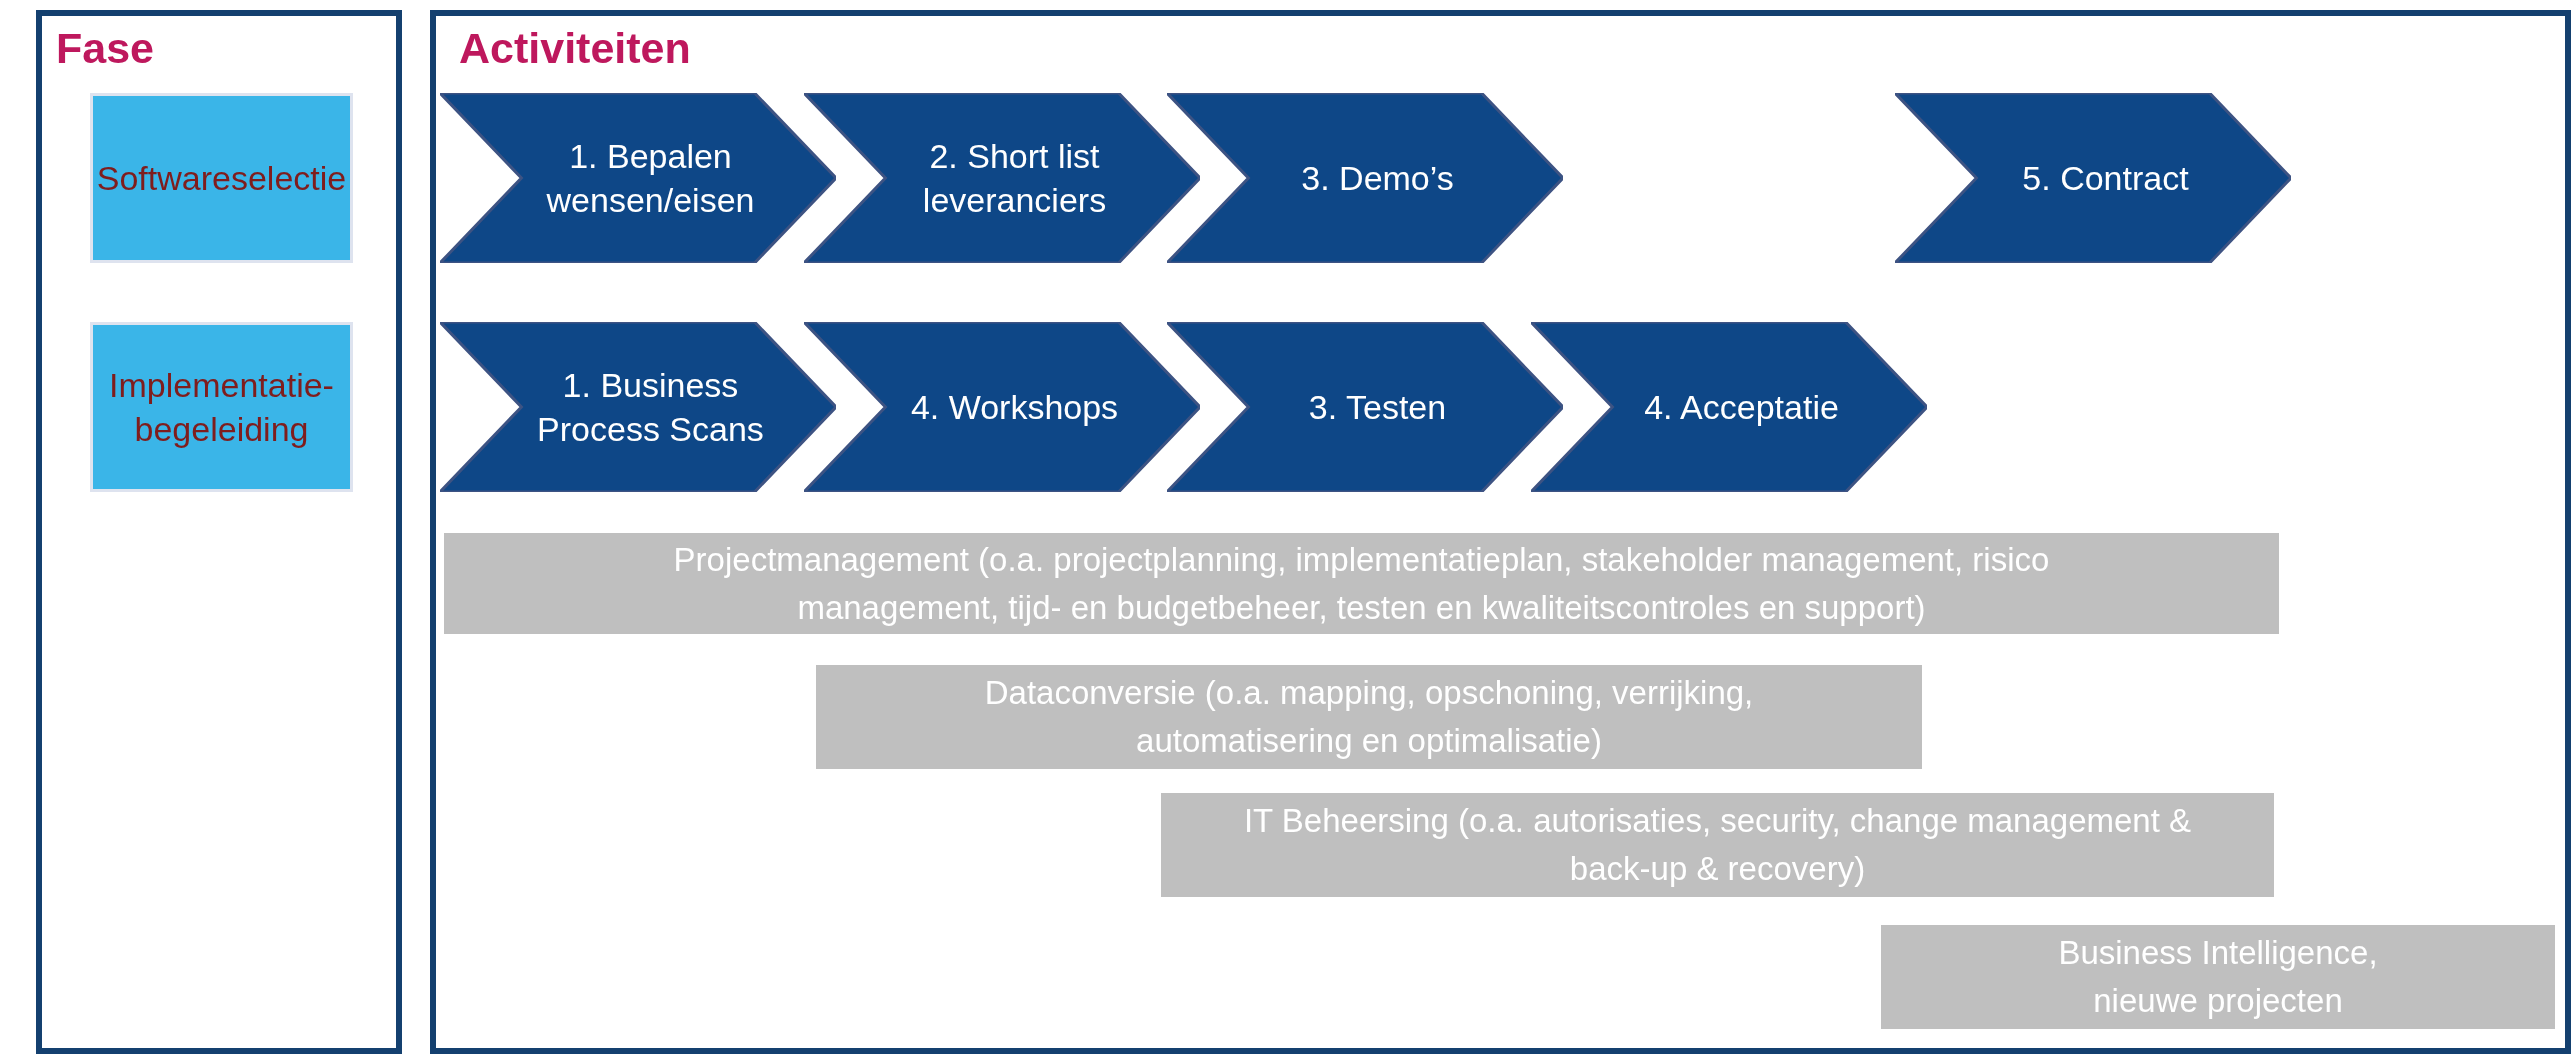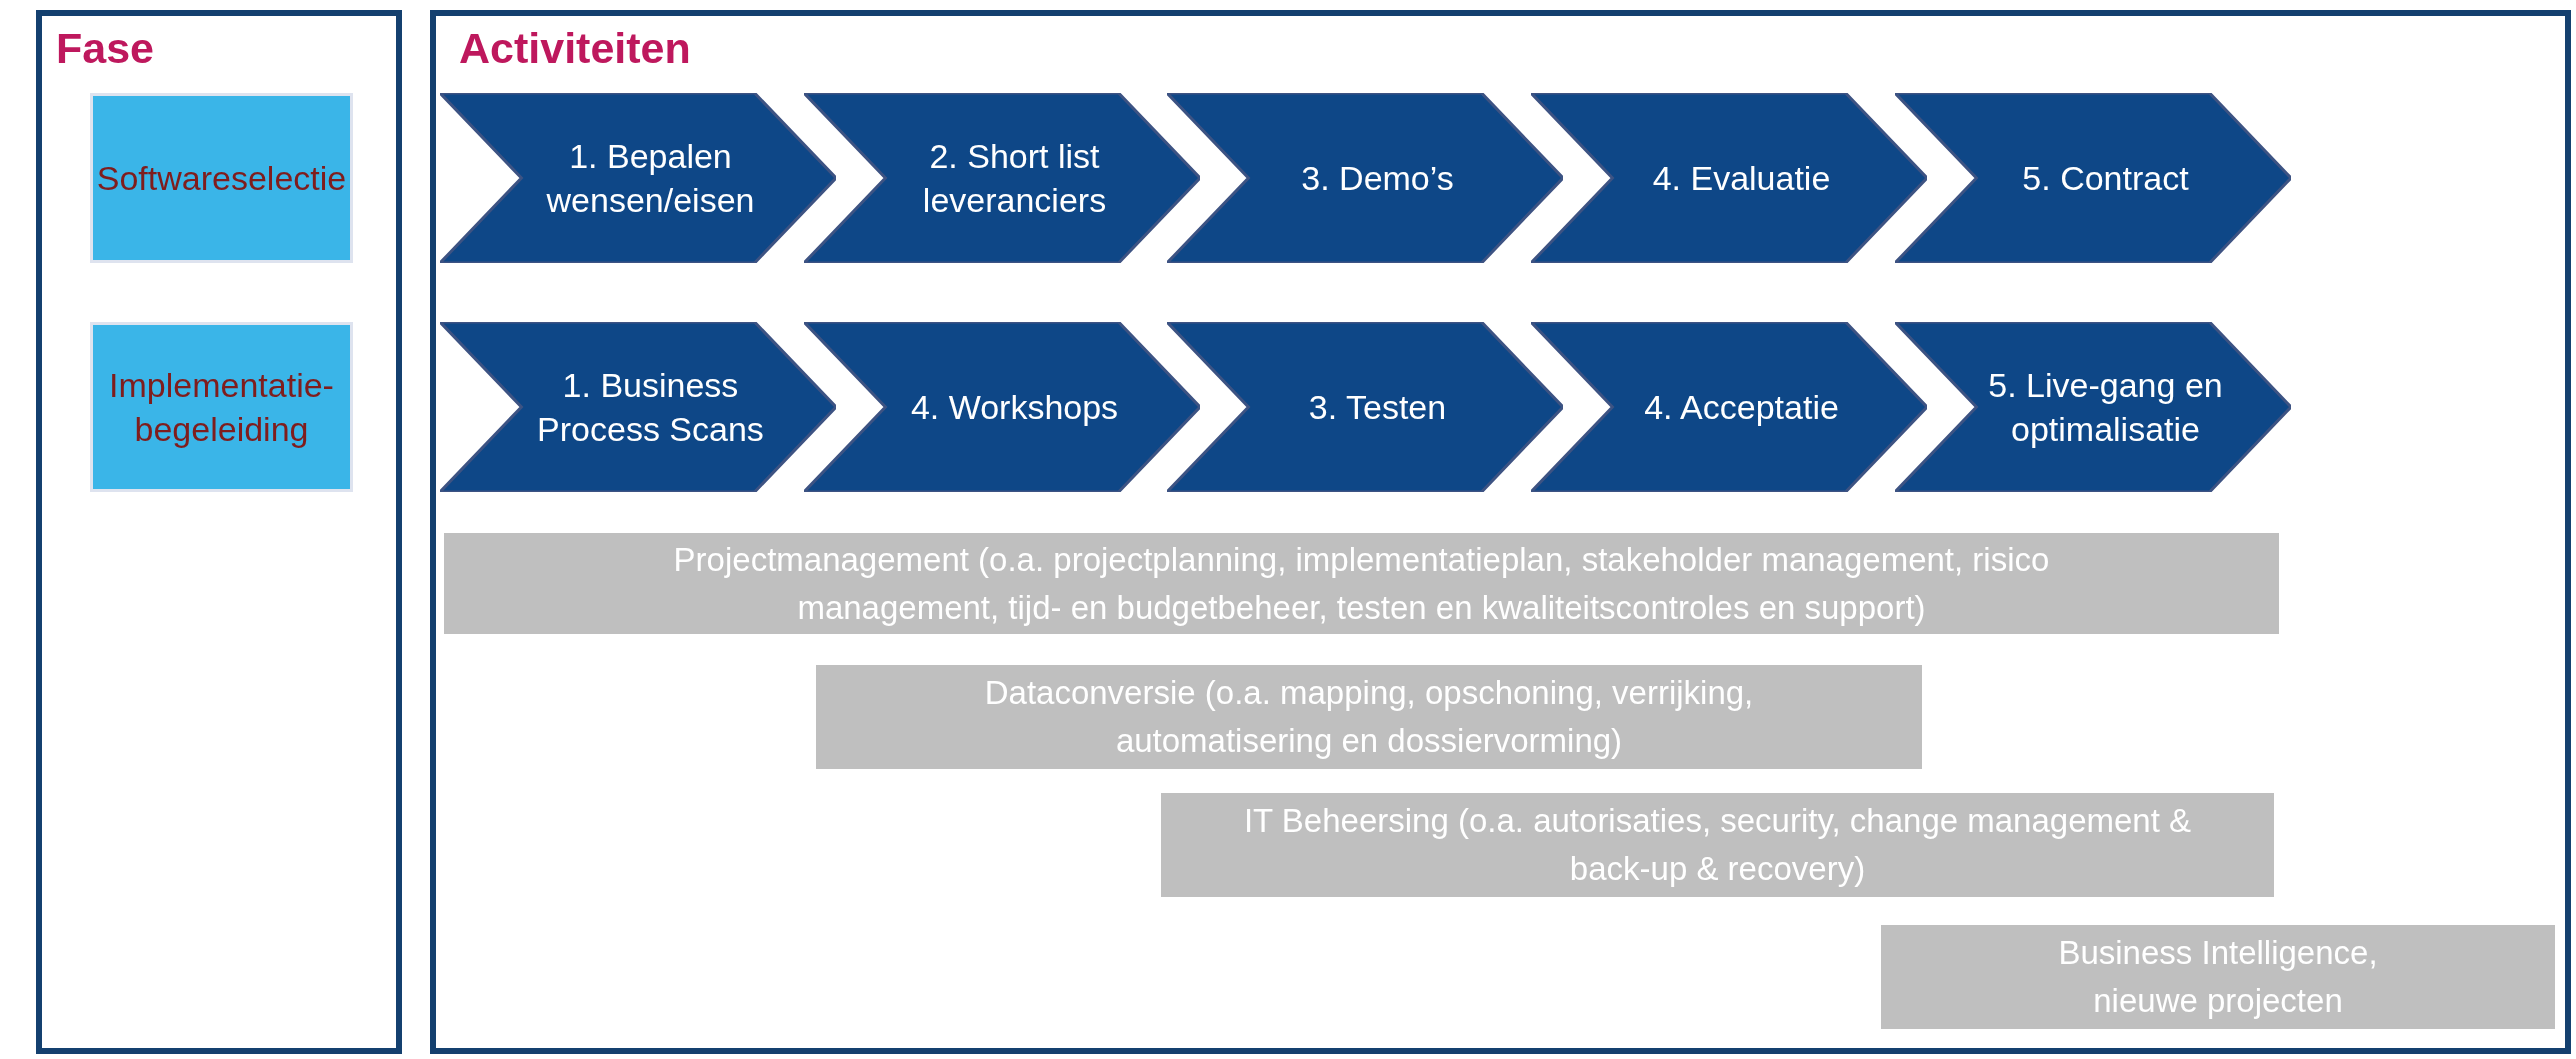--- a/index.html
+++ b/index.html
@@ -88,26 +88,20 @@
       </svg>
     <div class="chev-label">2. Short list
 leveranciers</div>
   </div>
   <div class="chev row1 c3">
     <svg viewBox="0 0 535 230" preserveAspectRatio="none">
         <polygon points="0,0 425,0 535,115 425,230 0,230 110,115"></polygon>
       </svg>
     <div class="chev-label">3. Demo’s</div>
   </div>
-  <div class="chev row1 c4">
-    <svg viewBox="0 0 535 230" preserveAspectRatio="none">
-        <polygon points="0,0 425,0 535,115 425,230 0,230 110,115"></polygon>
-      </svg>
-    <div class="chev-label">4. Evaluatie</div>
-  </div>
   <div class="chev row1 c5">
     <svg viewBox="0 0 535 230" preserveAspectRatio="none">
         <polygon points="0,0 425,0 535,115 425,230 0,230 110,115"></polygon>
       </svg>
     <div class="chev-label">5. Contract</div>
   </div>
 
   <div class="chev row2 c1">
     <svg viewBox="0 0 535 230" preserveAspectRatio="none">
         <polygon points="0,0 425,0 535,115 425,230 0,230 110,115"></polygon>
@@ -126,31 +120,24 @@
         <polygon points="0,0 425,0 535,115 425,230 0,230 110,115"></polygon>
       </svg>
     <div class="chev-label">3. Testen</div>
   </div>
   <div class="chev row2 c4">
     <svg viewBox="0 0 535 230" preserveAspectRatio="none">
         <polygon points="0,0 425,0 535,115 425,230 0,230 110,115"></polygon>
       </svg>
     <div class="chev-label">4. Acceptatie</div>
   </div>
-  <div class="chev row2 c5">
-    <svg viewBox="0 0 535 230" preserveAspectRatio="none">
-        <polygon points="0,0 425,0 535,115 425,230 0,230 110,115"></polygon>
-      </svg>
-    <div class="chev-label">5. Live-gang en
-optimalisatie</div>
-  </div>
 
   <div class="bar bar-1">Projectmanagement (o.a. projectplanning, implementatieplan, stakeholder management, risico
 management, tijd- en budgetbeheer, testen en kwaliteitscontroles en support)</div>
   <div class="bar bar-2">Dataconversie (o.a. mapping, opschoning, verrijking,
-automatisering en dossiervorming)</div>
+automatisering en optimalisatie)</div>
   <div class="bar bar-4">Business Intelligence,
 nieuwe projecten</div>
   <div class="bar bar-3">IT Beheersing (o.a. autorisaties, security, change management &amp;
 back-up &amp; recovery)</div>
 
 </div>
 
 
 </body></html>

